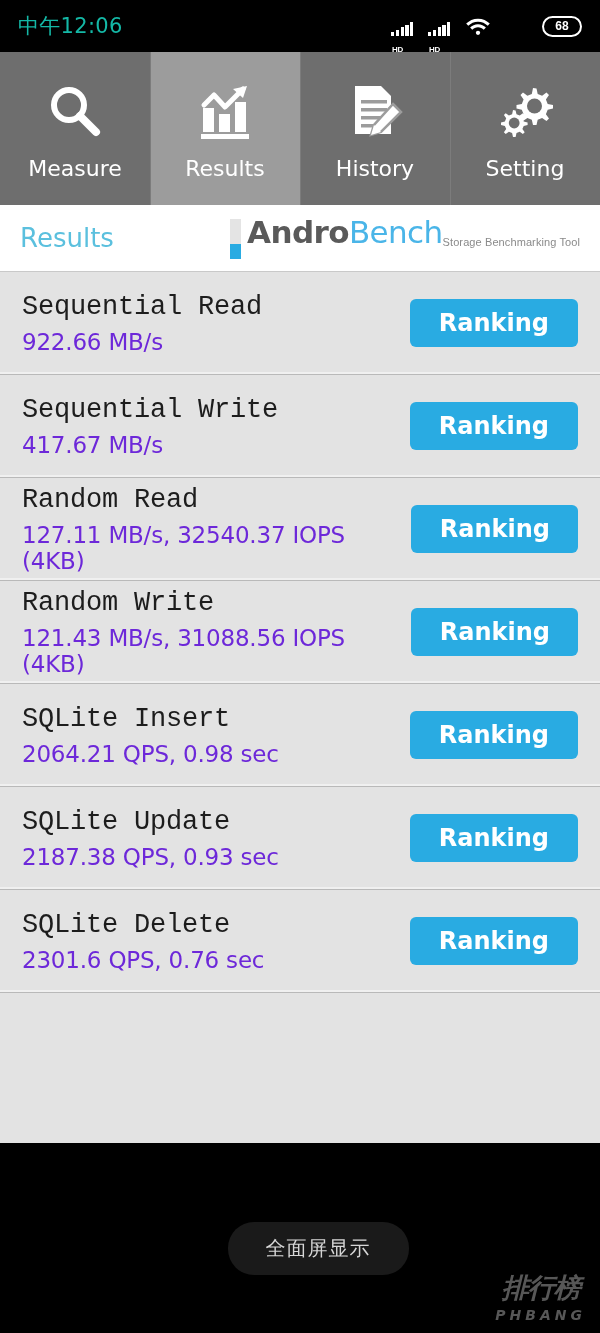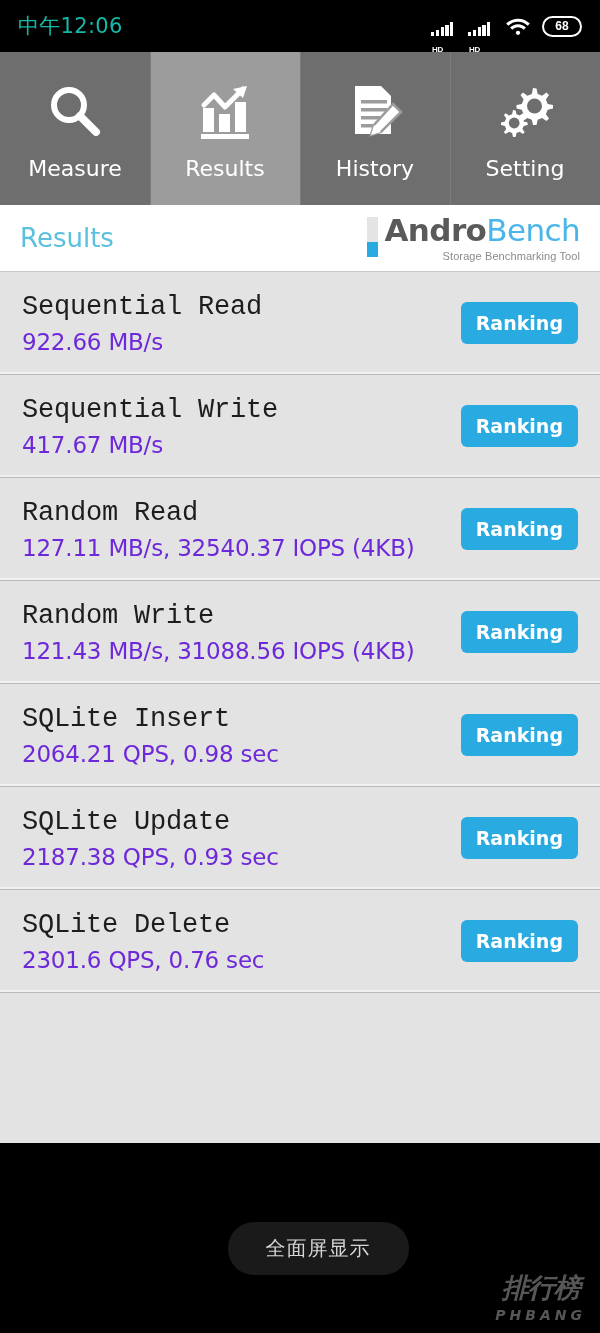--- a/index.html
+++ b/index.html
@@ -41,21 +41,21 @@
   .bars i { display: block; width: 3.2px; background: #fff; }
   .bars i:nth-child(1){ height: 4px; }
   .bars i:nth-child(2){ height: 6.5px; }
   .bars i:nth-child(3){ height: 9px; }
   .bars i:nth-child(4){ height: 11.5px; }
   .bars i:nth-child(5){ height: 14px; }
   .wifi { width: 26px; height: 20px; }
   .batt {
     width: 40px; height: 21px; border: 2px solid #fff; border-radius: 11px;
     display: flex; align-items: center; justify-content: center;
-    color: #fff; font-size: 12px; font-weight: 700;
+    color: #fff; font-size: 12px; font-weight: 700; margin-left: 40px;
   }
 
   
   .tabbar {
     display: flex; height: 153px; flex: 0 0 153px;
     background: #6e6e6e;
   }
   .tab {
     flex: 1 1 0;
     display: flex; flex-direction: column;
@@ -85,21 +85,21 @@
   }
   .page-title {
     color: #5bc0de; font-size: 26px;
     font-family: "DejaVu Sans", "Liberation Sans", sans-serif;
   }
   .brand { margin-left: auto; display: flex; align-items: flex-start; gap: 6px; }
   .brand-mark {
     width: 11px; height: 40px; margin-top: 2px;
     background: linear-gradient(to bottom, #e4e4e4 0%, #e4e4e4 62%, #29abe2 62%, #29abe2 100%);
   }
-  .brand-text { display: flex; flex-direction: column; align-items: flex-end; }
+  .brand-text { display: flex; flex-direction: row; align-items: flex-end; }
   .brand-name { font-size: 31px; line-height: 1; letter-spacing: -0.6px;
     font-family: "DejaVu Sans", "Liberation Sans", sans-serif; }
   .brand-name .a { color: #5a5a5a; font-weight: 700; }
   .brand-name .b { color: #4ab5e8; font-weight: 400; }
   .brand-sub { font-size: 11px; color: #8a8a8a; margin-top: 4px; letter-spacing: .1px; }
 
   
   .list {
     flex: 1 1 auto; background: #e3e3e3;
     overflow: hidden;
@@ -120,22 +120,22 @@
   }
   .row-value {
     font-size: 23px; color: #6d28d9;
     font-family: "DejaVu Sans", "Liberation Sans", sans-serif;
     letter-spacing: -0.2px;
   }
   .ranking-btn {
     margin-left: auto;
     background: #29abe2; color: #fff;
     border: none; border-radius: 6px;
-    font-size: 19px; font-weight: 700;
-    padding: 10px 15px;
+    font-size: 24px; font-weight: 700;
+    padding: 10px 29px;
     font-family: "DejaVu Sans", "Liberation Sans", sans-serif;
     cursor: pointer;
     min-width: 108px; text-align: center;
   }
 
   
   .navbar {
     flex: 0 0 190px; height: 190px; background: #000;
     position: relative;
     display: flex; align-items: center; justify-content: center; padding-left: 36px;

